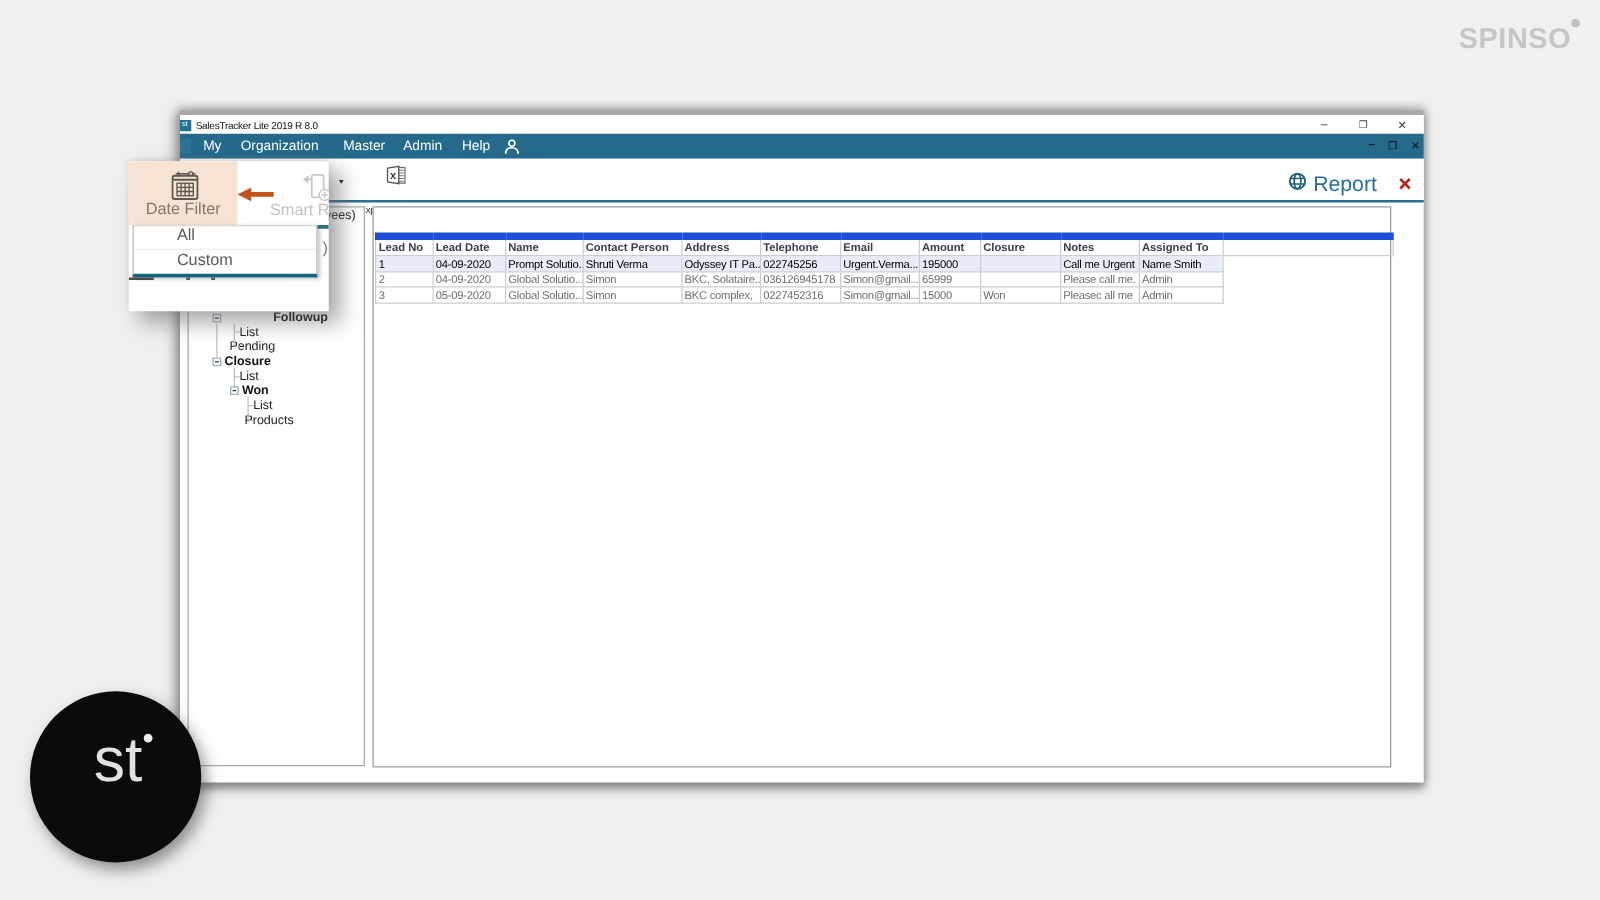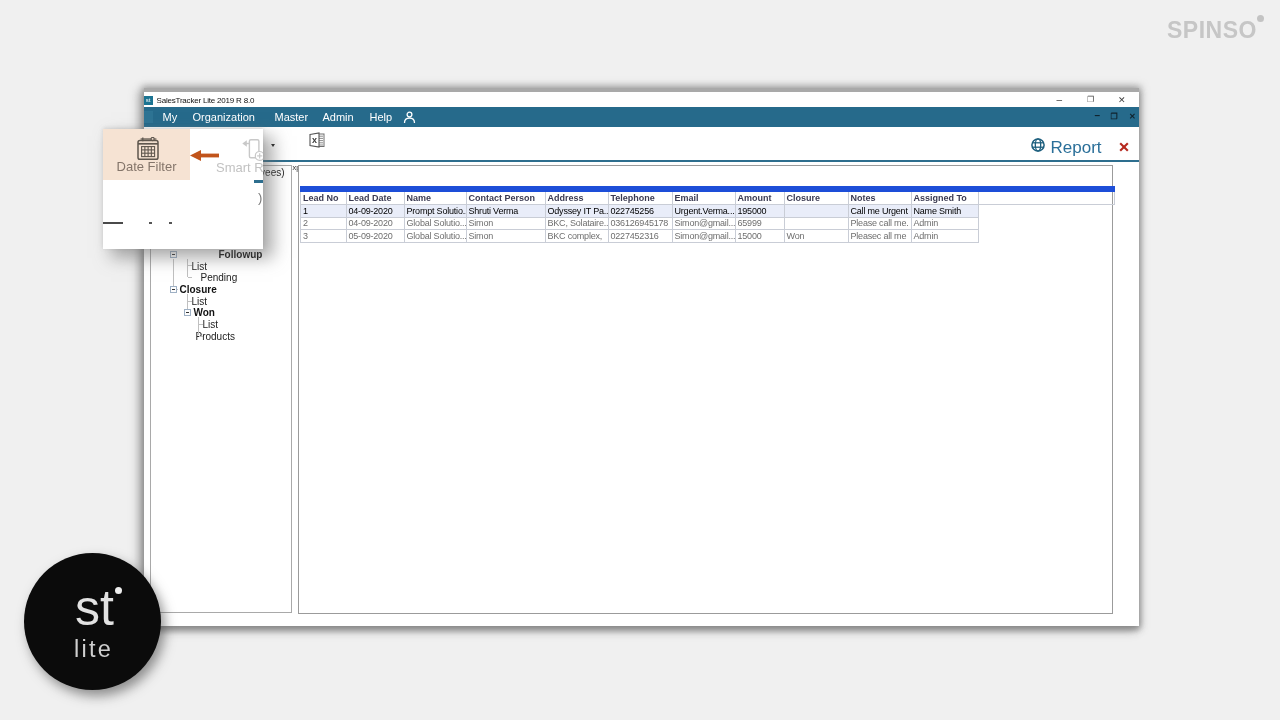--- a/index.html
+++ b/index.html
@@ -139,21 +139,21 @@
       <line x1="1.2" y1="1.2" x2="8.8" y2="8.8" stroke="#b6281e" stroke-width="2.1"></line>
       <line x1="8.8" y1="1.2" x2="1.2" y2="8.8" stroke="#b6281e" stroke-width="2.1"></line>
     </svg>
   </div>
   <div id="tealline"></div>
 
   <div id="treepanel">
     <div class="titem" style="left:34px; top:1px;">Leads (All Employees)</div>
     <div class="titem b" style="left:29px; top:83px;padding-left:39px;">Followup</div>
     <div class="titem" style="left:41px; top:95px;">List</div>
-    <div class="titem" style="left:50px; top:106px;text-align:center;">Pending</div>
+    <div class="titem" style="left:33px; top:106px;text-align:center;">Pending</div>
     <div class="titem b" style="left:29px; top:118px;">Closure</div>
     <div class="titem" style="left:41px; top:130px;">List</div>
     <div class="titem b" style="left:43px; top:141px;">Won</div>
     <div class="titem" style="left:52px; top:153px;">List</div>
     <div class="titem" style="left:45px; top:165px;">Products</div>
     <div class="tline" style="left:22.5px; top:93px; width:1px; height:30px;"></div>
     <div class="tline" style="left:36px; top:93px; width:1px; height:18px;"></div>
     <div class="tline" style="left:37px; top:99px; width:4px; height:1px;"></div>
     <div class="tline" style="left:37px; top:110.5px; width:4px; height:1px;"></div>
     <div class="tline" style="left:23.5px; top:122.5px; width:4px; height:1px;"></div>
@@ -275,24 +275,28 @@
     <circle cx="17.7" cy="17.9" r="4.4" fill="#fff" stroke="#c8c8c8" stroke-width="1.2"></circle>
     <line x1="17.7" y1="15.3" x2="17.7" y2="20.5" stroke="#c8c8c8" stroke-width="1.2"></line>
     <line x1="15.1" y1="17.9" x2="20.3" y2="17.9" stroke="#c8c8c8" stroke-width="1.2"></line>
   </svg>
   <div id="smartlbl">Smart Re</div>
 
   <svg style="position:absolute; left:87px; top:21px;" width="31" height="11" viewBox="0 0 31 11">
     <polygon points="0,5.5 11,0 11,11" fill="#c1541b"></polygon>
     <rect x="9" y="3.6" width="20" height="3.8" fill="#c1541b"></rect>
   </svg>
+  <div id="menu">
+    <div class="mi" style="top:-1px;">All</div>
+    <div id="menudiv"></div>
+    <div class="mi" style="top:19px;">Custom</div>
+  </div>
   <div style="position:absolute; left:155px; top:60.5px; font-size:13px; color:#777;">)</div>
   <div style="position:absolute; left:150.5px; top:51px; width:9.5px; height:2.5px; background:#2d6e8e;"></div>
   <div style="position:absolute; left:0px; top:93px; width:20px; height:1.5px; background:#4a4a4a;"></div>
   <div style="position:absolute; left:46px; top:93px; width:3px; height:1.5px; background:#555;"></div>
   <div style="position:absolute; left:66px; top:93px; width:3px; height:1.5px; background:#555;"></div>
 </div>
 
 <div id="circle">
   <div class="st">st</div>
   <div class="stdot"></div>
-  <div class="lite">lite</div>
 </div>
 
 </body></html>

